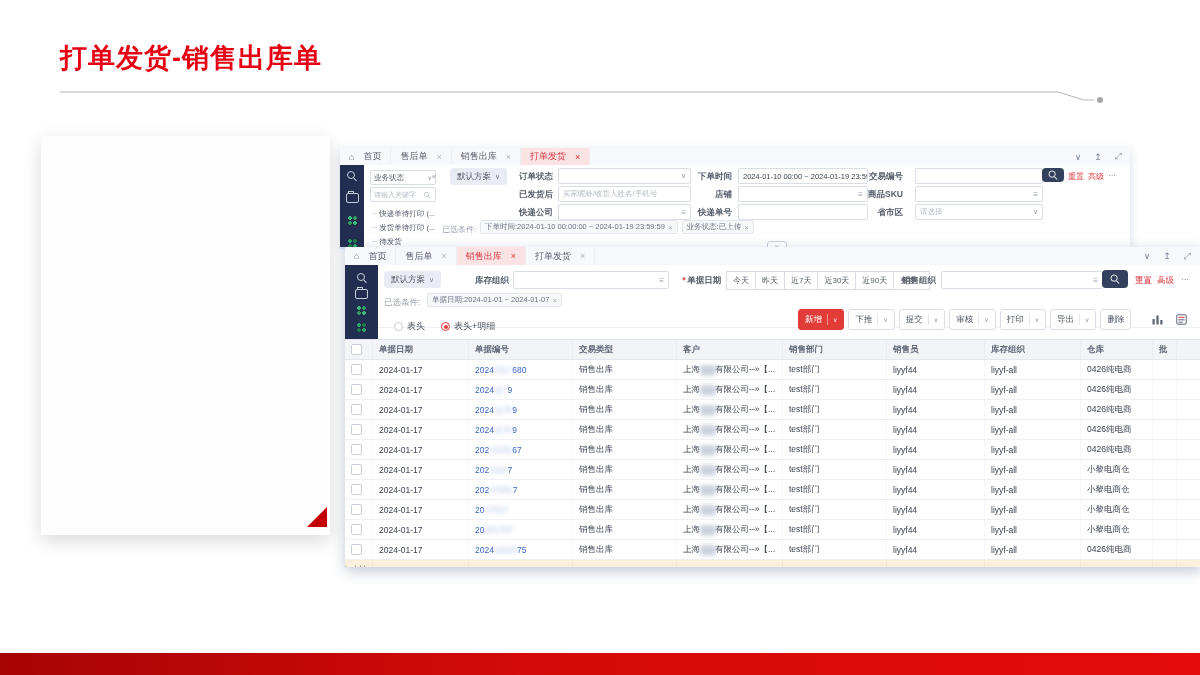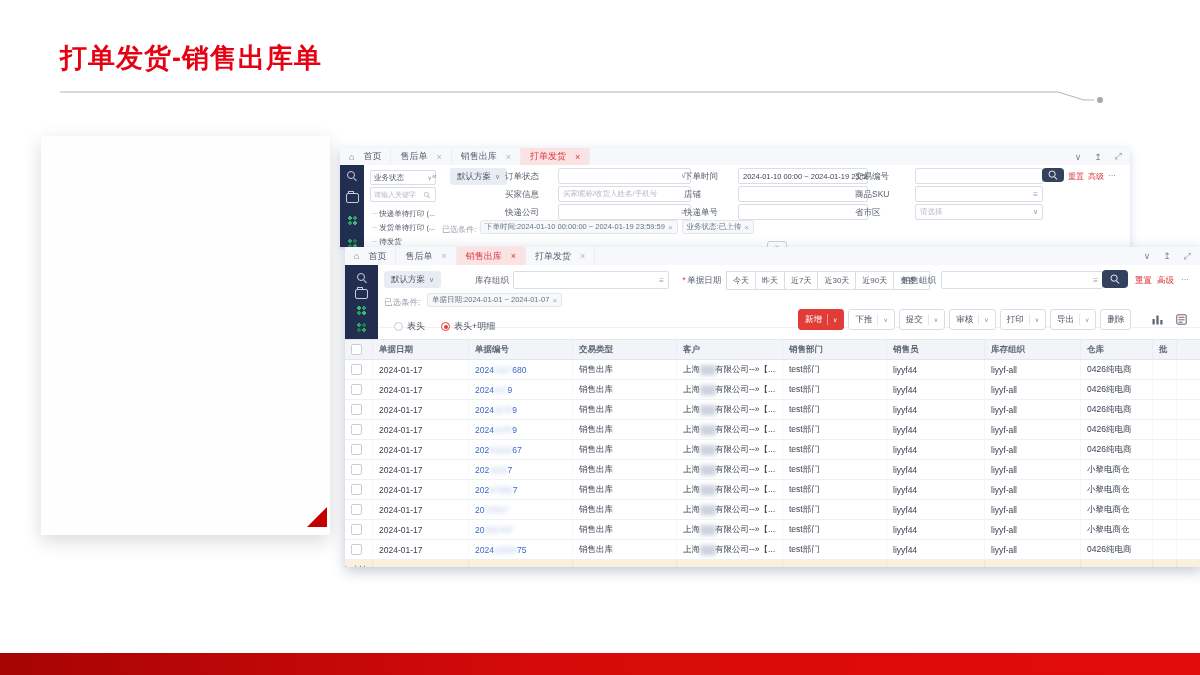--- a/index.html
+++ b/index.html
@@ -43,21 +43,21 @@
   .mag::after{content:"";position:absolute;width:4px;height:1.4px;background:currentColor;transform:rotate(45deg);left:6px;top:7.5px;}
   .mag.w{color:#fff;transform:scale(.9);}
   .mag.g{color:#9aa2b1;transform:scale(.8);}
   .fold{display:inline-block;width:11px;height:8px;border:1.2px solid #c6cdda;border-radius:2px;position:relative;}
   .fold::before{content:"";position:absolute;top:-3px;left:1px;width:4px;height:2px;border:1.2px solid #c6cdda;border-bottom:none;border-radius:1px 1px 0 0;}
   .dots{display:inline-block;width:11px;height:11px;}
   .circ{display:inline-block;width:10px;height:10px;border-radius:50%;}
   .pill{position:absolute;height:17px;display:flex;align-items:center;gap:4px;padding:0 7px;background:#e9ecf2;
         border-radius:3px;font-size:8.5px;color:#4f5666;}
   .pill .v{font-size:7px;color:#7a8294;}
-  .lb{position:absolute;font-size:8.5px;color:#565e6b;white-space:nowrap;}
+  .lb{position:absolute;font-size:8.5px;color:#565e6b;text-align:right;white-space:nowrap;font-weight:bold;}
   .ip{position:absolute;height:14px;border:1px solid #d9dde6;border-radius:2px;background:#fff;
       display:flex;align-items:center;padding:0 4px;font-size:7.5px;color:#3c4250;overflow:hidden;white-space:nowrap;}
   .ip .ph{color:#b3b9c4;}
   .ip .v{margin-left:auto;font-size:7px;color:#8a92a2;}
   .ip .ref{margin-left:auto;font-size:8px;color:#98a0ae;}
   .qbtn{position:absolute;background:#33415e;border-radius:4px;display:flex;align-items:center;justify-content:center;}
   .act{position:absolute;font-size:8px;color:#d9363e;white-space:nowrap;}
   .selc{position:absolute;font-size:8px;color:#9aa1ad;white-space:nowrap;}
   .tags{position:absolute;display:flex;gap:4px;}
   .ftag{display:flex;align-items:center;gap:3px;border:1px solid #e3e6ec;background:#f7f8fa;border-radius:2px;
@@ -215,21 +215,21 @@
             <span class="v">∨</span>
           </div>
         <span class="lb lc2 r1">下单时间</span>
         <div class="ip ic2 ri1">
           <span>2024-01-10 00:00 ~ 2024-01-19 23:59</span>
 
         </div>
         <span class="lb lc3 r1">交易编号</span>
         <div class="ip ic3 ri1"></div>
 
-        <span class="lb lc1 r2">买家信息</span>
+        <span class="lb lc1 r2">已发货后</span>
         <div class="ip ic1 ri2">
           <span class="ph">买家昵称/收货人姓名/手机号</span>
         </div>
         <span class="lb lc2 r2">店铺</span>
         <div class="ip ic2 ri2">
             <span class="ref">≡</span>
           </div>
         <span class="lb lc3 r2">商品SKU</span>
         <div class="ip ic3 ri2">
             <span class="ref">≡</span>

